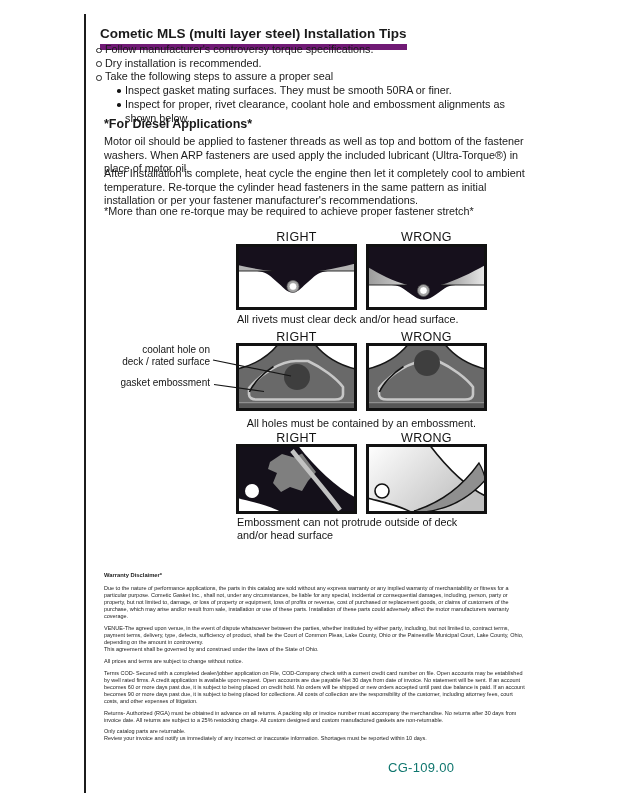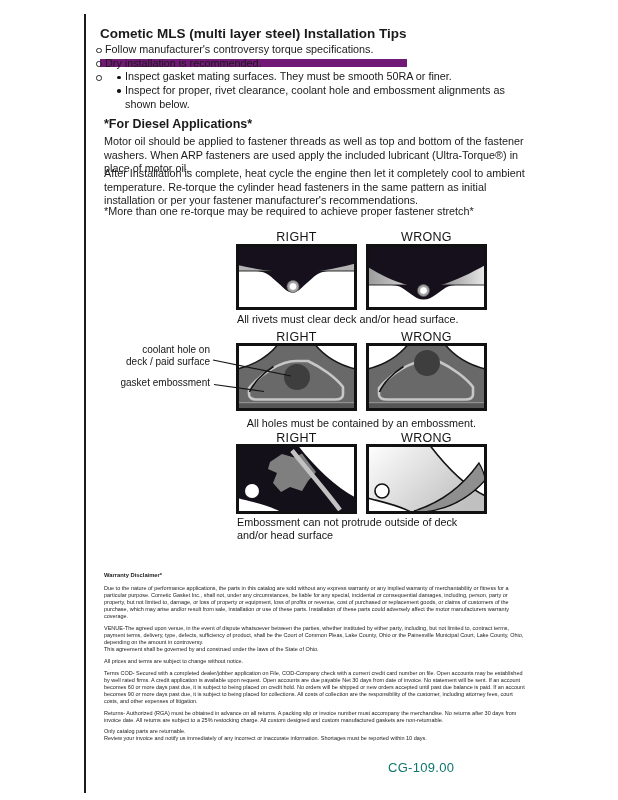--- a/index.html
+++ b/index.html
@@ -2,21 +2,21 @@
 <html><head>
 <meta charset="utf-8">
 <style>
   html,body{margin:0;padding:0;background:#ffffff;}
   #page{position:relative;width:618px;height:800px;background:#ffffff;overflow:hidden;
         font-family:"Liberation Sans","DejaVu Sans",sans-serif;color:#1a1a1a;}
 
   .vrule{position:absolute;left:84px;top:14px;width:1.5px;height:779px;background:#1c1c1c;}
 
   .title{position:absolute;left:100px;top:26px;margin:0;font-size:13.5px;font-weight:700;}
-  .title span{display:inline-block;border-bottom:8px solid #701a75;padding-bottom:18px;}
+  .title span{display:inline-block;border-bottom:6px solid #701a75;padding-bottom:3px;}
 
   .bullets{position:absolute;left:96px;top:43px;width:440px;font-size:10.8px;line-height:13.7px;}
   .row{position:relative;padding-left:9px;}
   .row.sub{margin-left:20px;}
   .glyph-ring{position:absolute;left:0;top:4.6px;width:3.6px;height:3.6px;border:1px solid #2a2a2a;border-radius:50%;}
   .glyph-dot{position:absolute;left:1px;top:5.2px;width:3.6px;height:3.6px;background:#151515;border-radius:50%;}
 
   .h2{position:absolute;left:104px;margin:0;font-size:12.5px;font-weight:700;text-align:center;}
   .para{position:absolute;left:104px;width:424px;margin:0;font-size:10.8px;line-height:13.6px;}
 
@@ -52,20 +52,21 @@
     <div class="row">
       <span class="glyph-ring"></span>
       <span>Follow manufacturer's controversy torque specifications.</span>
     </div>
     <div class="row">
       <span class="glyph-ring"></span>
       <span>Dry installation is recommended.</span>
     </div>
     <div class="row">
       <span class="glyph-ring"></span>
+      <span>Take the following steps to assure a proper seal</span>
     </div>
     <div class="row sub">
       <span class="glyph-dot"></span>
       <span>Inspect gasket mating surfaces.  They must be smooth 50RA or finer.</span>
     </div>
     <div class="row sub">
       <span class="glyph-dot"></span>
       <span>Inspect for proper, rivet clearance, coolant hole and embossment alignments as shown below.</span>
     </div>
   </div>
@@ -114,21 +115,21 @@
     </svg>
   </div>
 
   <div class="caption" style="left:237px;top:313px;">All rivets must clear deck and/or head surface.</div>
 
   <div class="dlabel" style="left:236px;top:330px;">RIGHT</div>
   <div class="dlabel" style="left:366px;top:330px;">WRONG</div>
 
   <div class="ann" style="left:117px;top:344px;width:93px;">
     <div>coolant hole on</div>
-    <div>deck / paid surface</div>
+    <div>deck / rated surface</div>
   </div>
   <div class="ann" style="left:115px;top:377px;width:95px;">gasket embossment</div>
 
   <div class="dbox" style="left:236px;top:343px;">
     <svg width="121" height="68" viewBox="0 0 121 68">
       <rect x="0" y="0" width="121" height="68" fill="#696969"></rect>
       <path d="M1.5,1.5 H42 C33,12.5 20,21.5 1.5,26 Z" fill="#ffffff" stroke="#161616" stroke-width="1.5"></path>
       <path d="M119.5,1.5 H79 C88,12.5 101,21.5 119.5,26 Z" fill="#ffffff" stroke="#161616" stroke-width="1.5"></path>
       <path d="M13,51.5 L13,45 C26,30 45,18 60,18 L72,18 C86,24.5 100,35 107,44 L107,51.5 C107,55 104,56.5 99,56.5 L21,56.5 C16,56.5 13,55 13,51.5 Z" fill="none" stroke="#c7c7c7" stroke-width="2.6" stroke-linejoin="round"></path>
       <path d="M13.5,49 C17,40.5 27,30 37.5,23.5" fill="none" stroke="#131313" stroke-width="1.6"></path>

